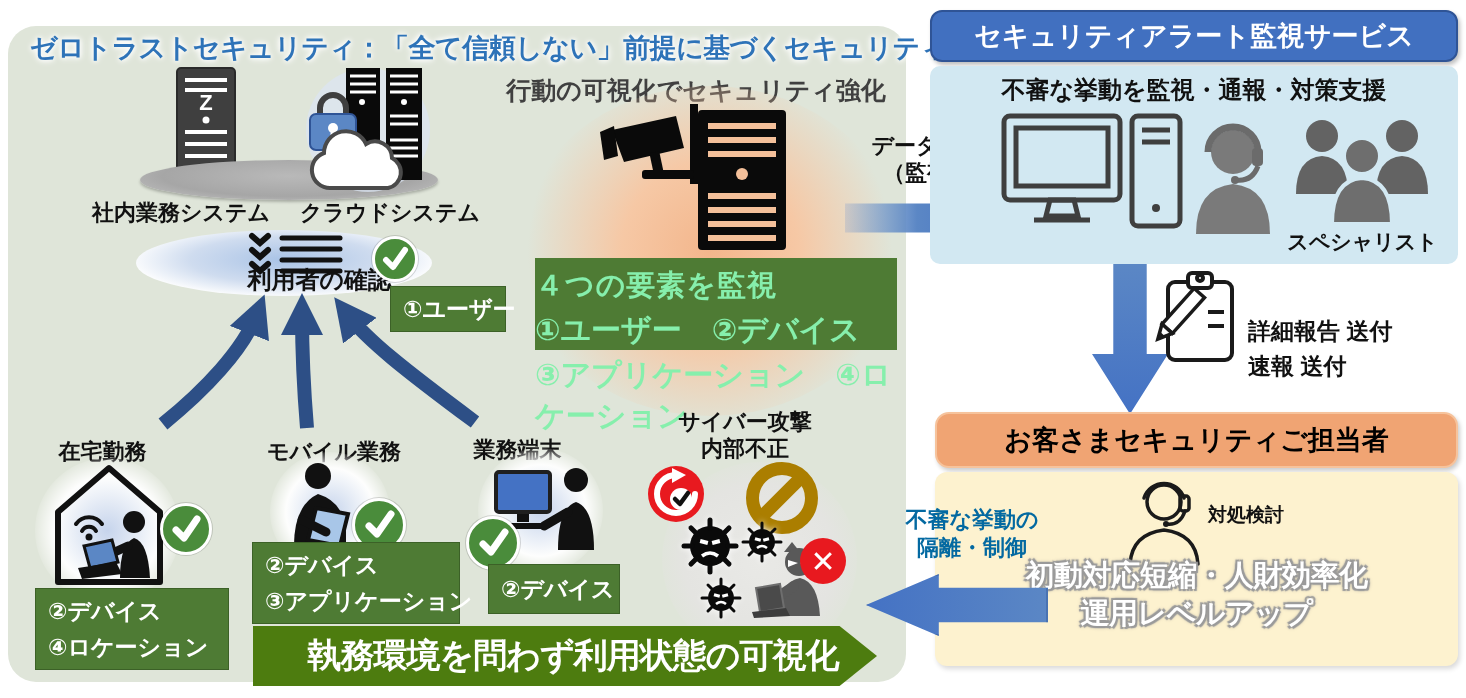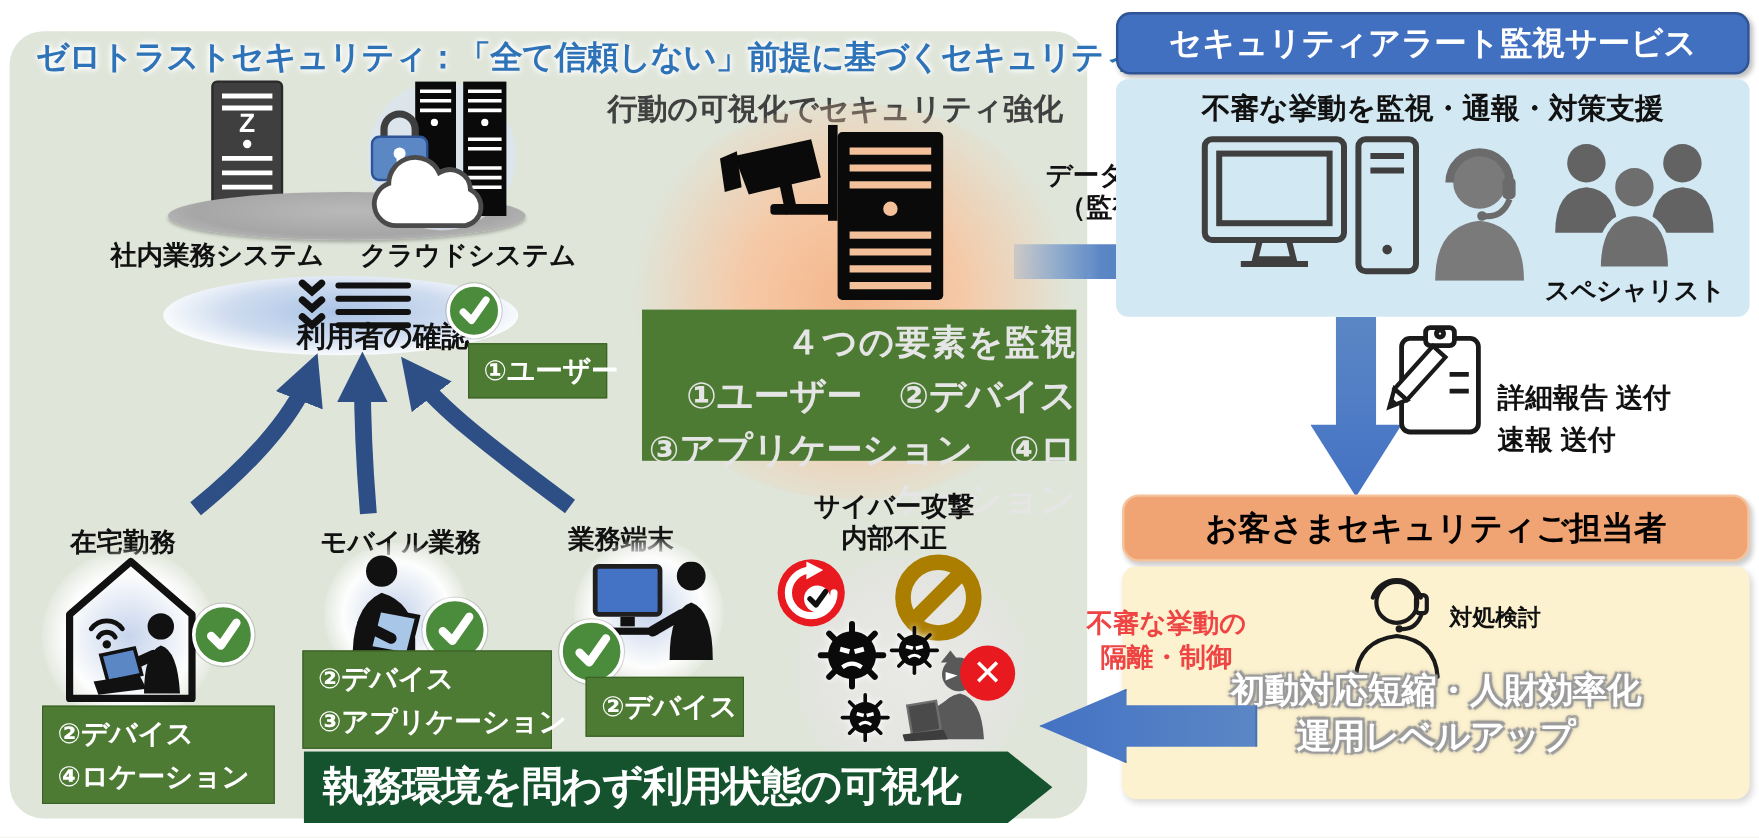--- a/index.html
+++ b/index.html
@@ -42,31 +42,31 @@
   .glow{
     border-radius:50%;
     background:radial-gradient(circle, #c6d4ec 0%, rgba(255,255,255,0.95) 52%, rgba(255,255,255,0) 74%);
   }
   .threat-label{font-size:22px;font-weight:700;color:#111;text-align:center;line-height:27px;white-space:nowrap;}
   .threat-glow{
     border-radius:50%;
     background:radial-gradient(circle, #e9e9e6 0%, #e4e4e1 55%, rgba(228,228,225,0) 78%);
   }
   .banner{
-    left:253px;top:626px;width:624px;height:60px;background:#14532d;
+    left:253px;top:626px;width:624px;height:60px;background:#4d7c0f;
     clip-path:polygon(0 0, 94% 0, 100% 50%, 94% 100%, 0 100%);
-    display:flex;align-items:center;
+    display:flex;align-items:center;justify-content:center;
   }
   .banner-text{color:#fff;font-size:34px;font-weight:700;padding-left:16px;white-space:nowrap;letter-spacing:-1px;}
   .monitor-headline{left:492px;top:74px;width:408px;text-align:center;font-size:25px;font-weight:700;color:#404040;white-space:nowrap;}
   .orange-glow{
     left:518px;top:86px;width:384px;height:330px;border-radius:50%;
     background:radial-gradient(circle, #f3b68c 0%, #f6c8a5 35%, rgba(246,200,165,0) 72%);
   }
-  .monitor-box{left:535px;top:258px;width:362px;height:126px;background:#4e7b34;color:#e5e5e5;text-align:right;}
+  .monitor-box{left:535px;top:258px;width:362px;height:92px;background:#4e7b34;color:#86efac;text-align:left;}
   .monitor-box .t1{font-size:29px;font-weight:700;margin-top:8px;letter-spacing:1px;}
   .monitor-box .t2{font-size:30px;font-weight:700;margin-top:4px;}
   .red-x{border-radius:50%;background:#e8191f;color:#fff;display:flex;align-items:center;justify-content:center;font-weight:700;}
   .prohibit{border-radius:50%;border:13px solid #ab7e00;box-sizing:border-box;position:relative;}
   .prohibit::after{
     content:"";position:absolute;left:-4px;top:50%;width:52px;height:13px;background:#ab7e00;
     transform:rotate(-45deg);transform-origin:center;margin-top:-7px;
   }
   
   .svc-header{
@@ -98,21 +98,21 @@
     border-radius:14px;box-sizing:border-box;display:flex;align-items:center;justify-content:center;
     box-shadow:2px 3px 4px rgba(0,0,0,0.2);
   }
   .cust-header-text{color:#000000;font-size:27px;font-weight:700;white-space:nowrap;}
   .cust-box{left:935px;top:472px;width:523px;height:194px;background:#fdf2cf;border-radius:12px;box-shadow:2px 3px 5px rgba(0,0,0,0.15);}
   .action-label{font-size:19px;font-weight:700;color:#111;white-space:nowrap;}
   .benefit{
     width:523px;text-align:center;font-size:29px;font-weight:700;color:#fff;white-space:nowrap;letter-spacing:-0.5px;
     text-shadow:-2px -2px 1px #9a9a9a,2px -2px 1px #9a9a9a,-2px 2px 1px #9a9a9a,2px 2px 1px #9a9a9a,0 0 5px #8a8a8a;
   }
-  .isolate-label{left:888px;top:506px;width:168px;text-align:center;font-size:22px;font-weight:700;color:#ef4444;line-height:28px;white-space:nowrap;}
+  .isolate-label{left:888px;top:506px;width:168px;text-align:center;font-size:22px;font-weight:700;color:#0369a1;line-height:28px;white-space:nowrap;}
 </style>
 </head>
 <body>
 
 <div class="abs left-panel"></div>
 
 <div class="abs zt-title">ゼロトラストセキュリティ：「全て信頼しない」前提に基づくセキュリティ</div>
 
 <svg class="abs" style="left:175px;top:66px;" width="62" height="122">
   <rect x="2" y="2" width="58" height="116" rx="4" fill="#3f3f3f" stroke="#2a2a2a" stroke-width="2"></rect>

